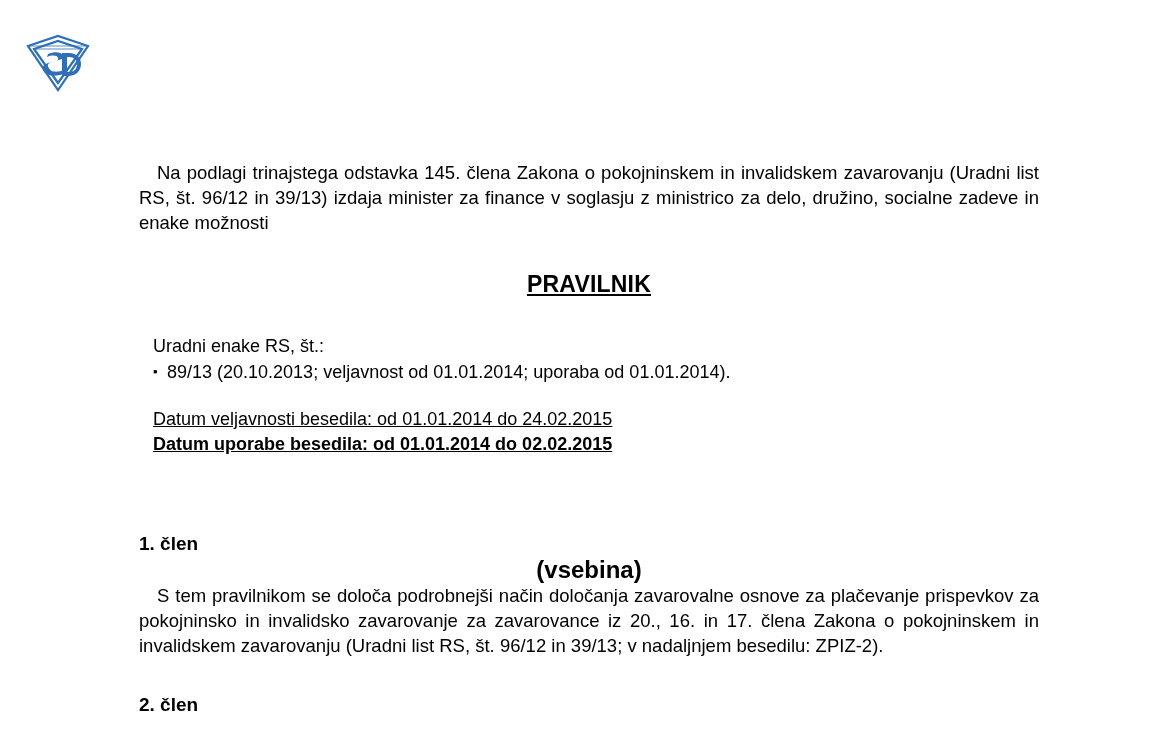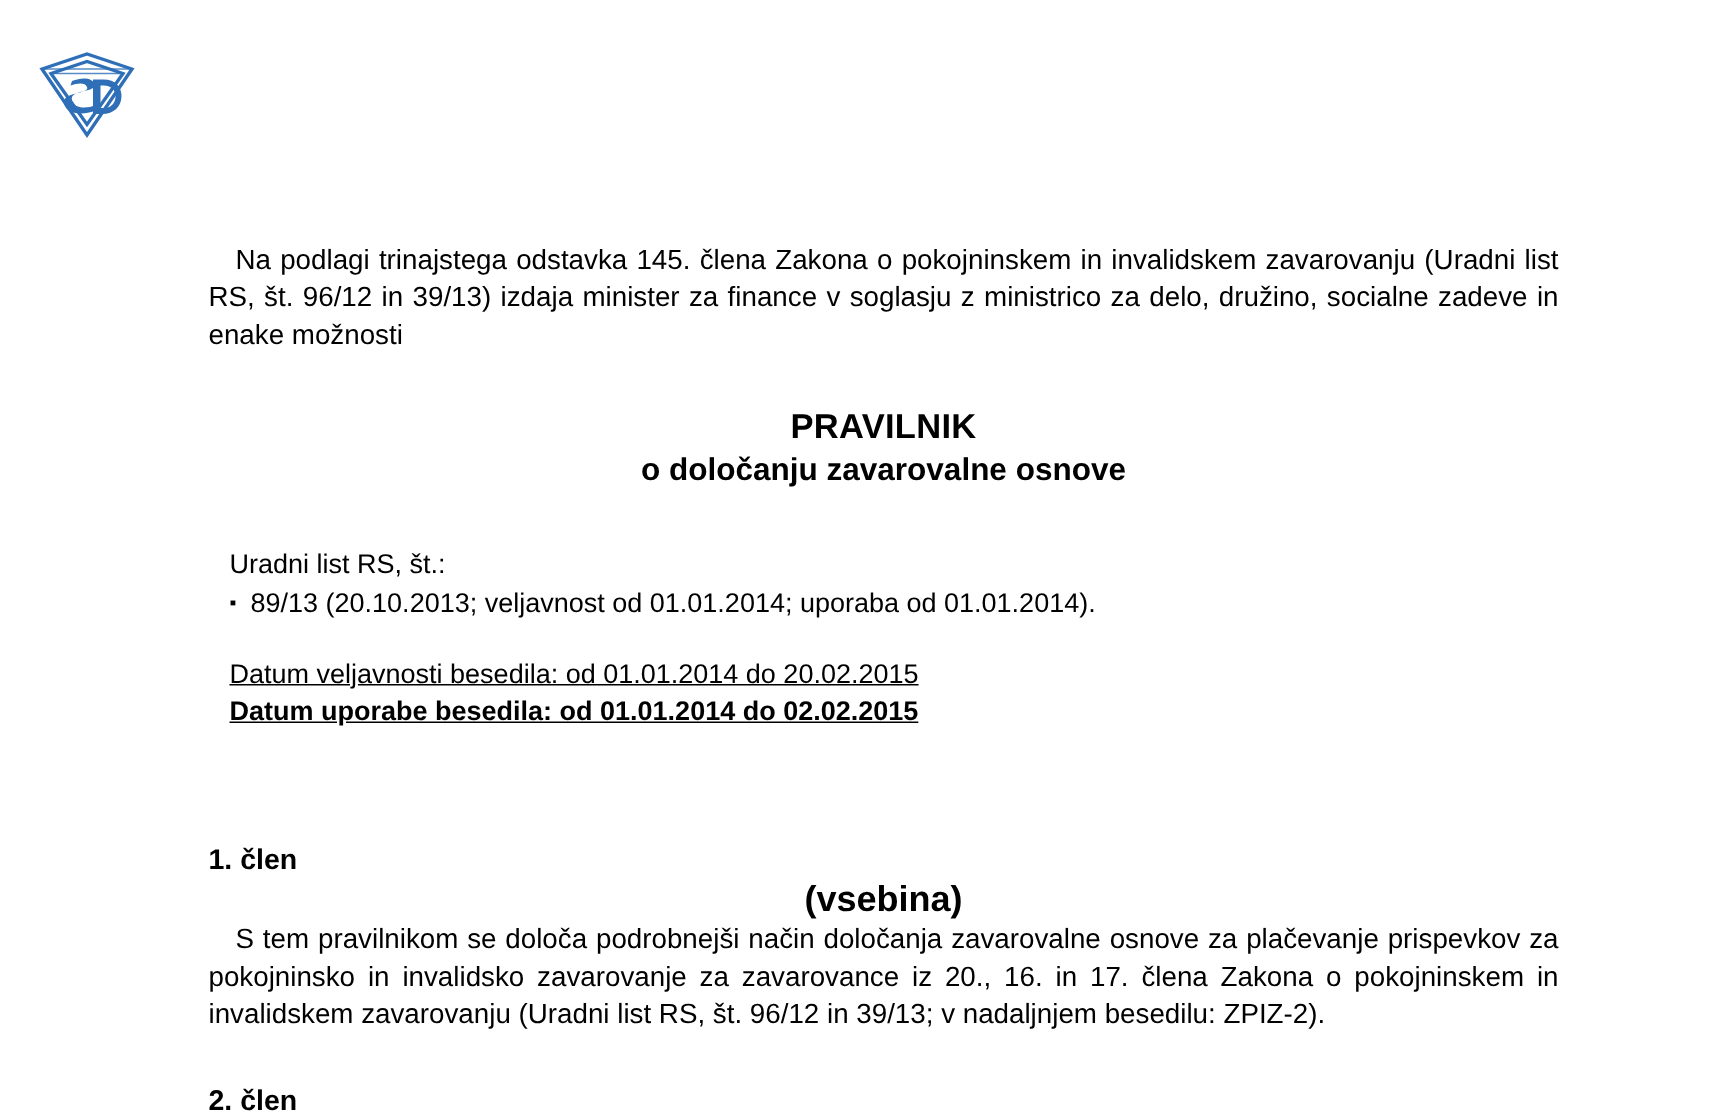--- a/index.html
+++ b/index.html
@@ -49,20 +49,21 @@
   .spacer-md { height: 34px; }
   .spacer-lg { height: 52px; }
   .title-block {
     text-align: center;
     font-weight: bold;
   }
   .title-main {
     font-size: 23px;
     line-height: 30px;
     letter-spacing: 0.2px;
+    text-decoration: underline;
   }
   .title-sub {
     font-size: 21px;
     line-height: 30px;
   }
   .meta {
     font-size: 18px;
     line-height: 26px;
     margin: 0;
     padding-left: 14px;
@@ -130,34 +131,33 @@
   </div>
 
   <div class="doc">
 
     <p class="para indent">Na podlagi trinajstega odstavka 145. člena Zakona o pokojninskem in invalidskem zavarovanju (Uradni list RS, št. 96/12 in 39/13) izdaja minister za finance v soglasju z ministrico za delo, družino, socialne zadeve in enake možnosti</p>
 
     <div class="spacer-md"></div>
 
     <div class="title-block">
       <div class="title-main">PRAVILNIK</div>
-      <div class="title-sub">o določanju zavarovalne osnove</div>
     </div>
 
     <div class="spacer-md"></div>
 
-    <p class="meta">Uradni list RS, št.:</p>
+    <p class="meta">Uradni enake RS, št.:</p>
     <p class="bullet-line">
       <span class="bullet">▪</span>
       <span>89/13 (20.10.2013; veljavnost od 01.01.2014; uporaba od 01.01.2014).</span>
     </p>
 
     <div class="spacer-sm"></div>
 
-    <span class="date-line">Datum veljavnosti besedila: od 01.01.2014 do 20.02.2015</span>
+    <span class="date-line">Datum veljavnosti besedila: od 01.01.2014 do 24.02.2015</span>
     <span class="date-line bold">Datum uporabe besedila: od 01.01.2014 do 02.02.2015</span>
 
     <div class="spacer-lg"></div>
     <div class="spacer-sm"></div>
 
     <div class="article-head">1. člen</div>
     <div class="article-sub">(vsebina)</div>
 
     <p class="para indent">S tem pravilnikom se določa podrobnejši način določanja zavarovalne osnove za plačevanje prispevkov za pokojninsko in invalidsko zavarovanje za zavarovance iz 20., 16. in 17. člena Zakona o pokojninskem in invalidskem zavarovanju (Uradni list RS, št. 96/12 in 39/13; v nadaljnjem besedilu: ZPIZ-2).</p>
 

